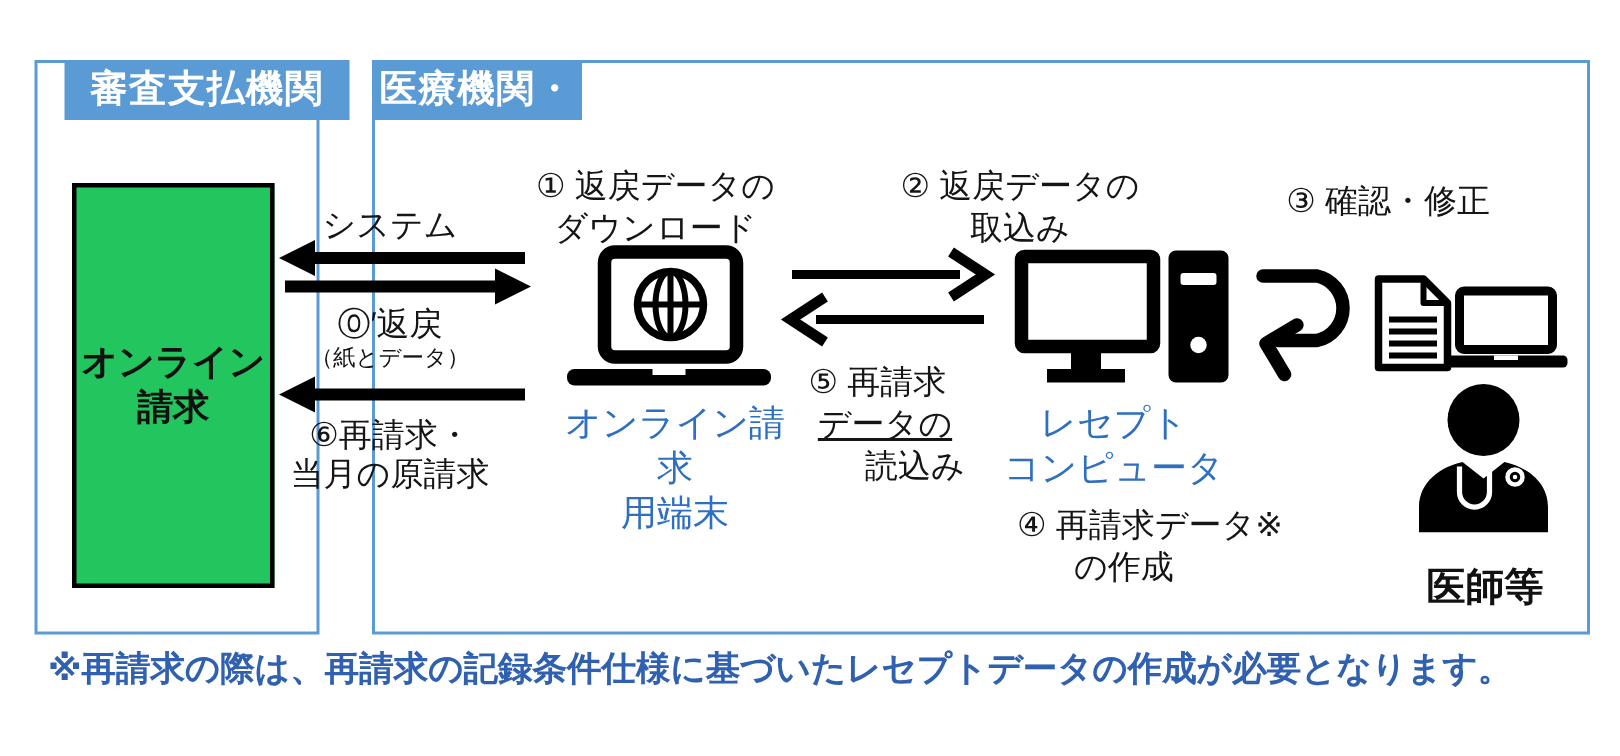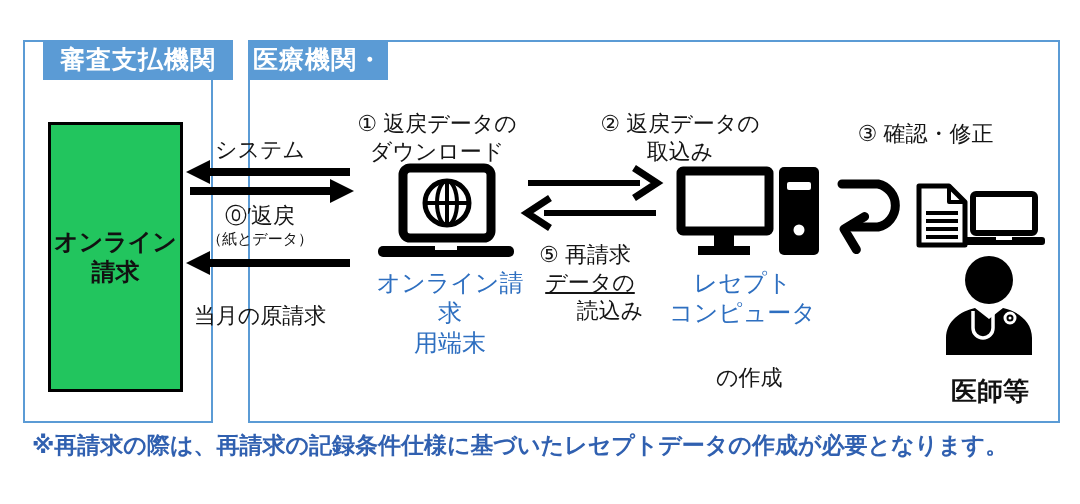--- a/index.html
+++ b/index.html
@@ -52,34 +52,36 @@
   <div class="region-header" style="left:248px; top:40px; width:140px; height:40px;">医療機関・薬局</div>
 
   <div class="sys-box">
     <div>オンライン</div>
     <div>請求</div>
   </div>
 
   <div class="txt" style="left:188px; top:136px; width:144px;">システム</div>
   <div class="txt" style="left:188px; top:202px; width:144px;">⓪′返戻</div>
   <div class="txt small" style="left:188px; top:230px; width:144px;">（紙とデータ）</div>
+  <div class="txt" style="left:168px; top:276px; width:184px;">⑥再請求・</div>
   <div class="txt" style="left:168px; top:302px; width:184px;">当月の原請求</div>
 
   <div class="txt" style="left:352px; top:110px; width:170px;">① 返戻データの</div>
   <div class="txt" style="left:352px; top:138px; width:170px;">ダウンロード</div>
 
   <div class="txt" style="left:590px; top:110px; width:180px;">② 返戻データの</div>
   <div class="txt" style="left:843px; top:120px; width:165px;">③ 確認・修正</div>
 
   <div class="txt" style="left:590px; top:138px; width:180px;">取込み</div>
 
   <div class="txt" style="left:515px; top:241px; width:140px;">⑤ 再請求</div>
   <div class="txt" style="left:520px; top:269px; width:140px;text-decoration:underline;">データの</div>
   <div class="txt" style="left:540px; top:297px; width:140px;">読込み</div>
 
+  <div class="txt left-align" style="left:678px; top:336px; width:210px;">④ 再請求データ※</div>
   <div class="txt left-align" style="left:716px; top:364px; width:210px;">の作成</div>
 
   <div class="name-blue" style="left:368px; top:268px; width:164px;">
     <div>オンライン請求</div>
     <div>用端末</div>
   </div>
   <div class="name-blue" style="left:660px; top:268px; width:165px;">
     <div>レセプト</div>
     <div>コンピュータ</div>
   </div>

